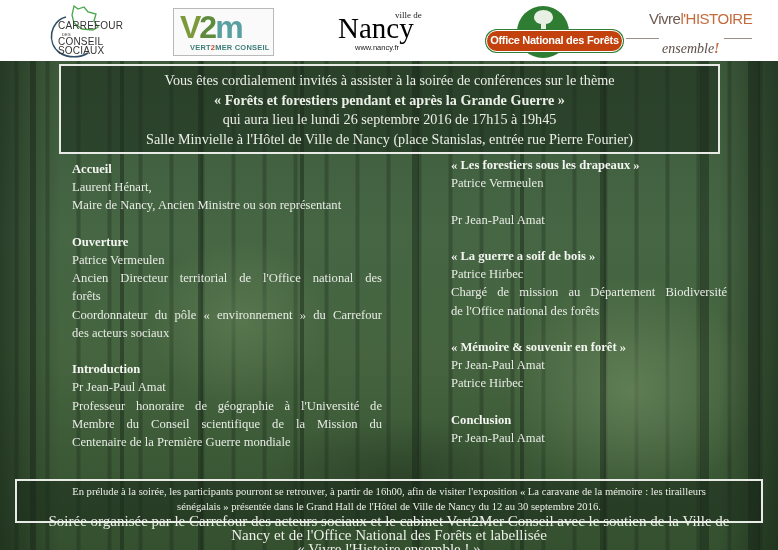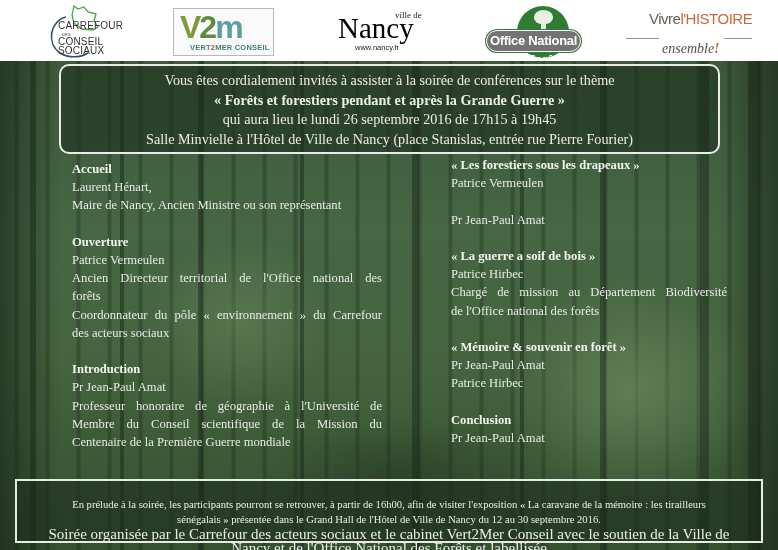--- a/index.html
+++ b/index.html
@@ -31,21 +31,21 @@
   .logo-nancy { left: 337px; top: 7px; width: 110px; height: 46px; }
   .nancy-pre { position: absolute; left: 58px; top: 3px; font-size: 9px; color: #222; font-family: "Liberation Serif", serif; }
   .nancy-name { position: absolute; left: 1px; top: 6px; font-size: 29px; color: #000000; font-family: "Liberation Serif", serif; letter-spacing: 0px; line-height: 30px; }
   .nancy-url { position: absolute; left: 18px; top: 36px; font-size: 7.5px; color: #222; font-family: "Liberation Sans", sans-serif; }
 
   
   .logo-onf { left: 486px; top: 6px; width: 117px; height: 52px; }
   .onf-circle { position: absolute; left: 31px; top: 0; width: 52px; height: 52px; border-radius: 50%; background: #2f7d32; }
   .onf-tree { position: absolute; left: 48px; top: 4px; width: 19px; height: 14px; border-radius: 50% 50% 45% 45%; background: #e8efe3; }
   .onf-trunk { position: absolute; left: 55px; top: 16px; width: 5px; height: 7px; background: #e8efe3; }
-  .onf-band { position: absolute; left: 0; top: 24px; width: 95px; height: 22px; border-radius: 11px; background: #737373; border: 1.5px solid #ffffff; box-shadow: 0 0 0 1px #2f7d32; color: #ffffff; font-family: "Liberation Sans", sans-serif; font-weight: bold; font-size: 13px; line-height: 19px; text-align: center; letter-spacing: -0.3px; }
+  .onf-band { position: absolute; left: 0; top: 24px; width: 137px; height: 22px; border-radius: 11px; background: #c2410c; border: 1.5px solid #ffffff; box-shadow: 0 0 0 1px #2f7d32; color: #ffffff; font-family: "Liberation Sans", sans-serif; font-weight: bold; font-size: 11px; line-height: 19px; text-align: center; letter-spacing: -0.3px; }
 
   
   .logo-vivre { left: 626px; top: 10px; width: 126px; height: 40px; }
   .vivre-top { position: absolute; left: 9px; top: 0; font-family: "Liberation Sans", sans-serif; font-size: 15px; color: #6a5a50; letter-spacing: -0.5px; white-space: nowrap; margin-left: 14px; }
   .vivre-top .hist { color: #c56a3c; }
   .vivre-line { position: absolute; top: 28px; height: 1px; background: #9a8f86; }
   .vivre-line.l { left: 0; width: 33px; }
   .vivre-line.r { left: 98px; width: 28px; }
   .vivre-bottom { position: absolute; left: 36px; top: 31px; font-family: "Liberation Serif", serif; font-style: italic; font-size: 14px; color: #5a4d46; }
   .vivre-bottom .bang { color: #c56a3c; font-weight: bold; }
@@ -58,24 +58,24 @@
       radial-gradient(ellipse 200px 90px at 400px 420px, rgba(30,45,28,0.5), rgba(0,0,0,0) 70%),
       repeating-linear-gradient(90deg, rgba(20,32,20,0.0) 0px, rgba(20,32,20,0.0) 14px, rgba(20,32,20,0.28) 15px, rgba(20,32,20,0.28) 18px, rgba(20,32,20,0.0) 19px, rgba(20,32,20,0.0) 31px),
       linear-gradient(180deg, #3d5a3b 0%, #466644 35%, #45643f 60%, #34502f 100%);
   }
   .photo .vignette { position: absolute; inset: 0;
     background: linear-gradient(90deg, rgba(18,30,18,0.55) 0px, rgba(18,30,18,0.0) 60px, rgba(18,30,18,0.0) 718px, rgba(18,30,18,0.55) 778px); }
   .photo .tree { position: absolute; top: 0; bottom: 0; background: rgba(22,36,22,0.45); }
 
   
   .box { position: absolute; border: 2px solid #e9ece6; background: rgba(28,44,28,0.55); color: #ecefe8; text-align: center; }
-  .box-top { left: 59px; top: 64px; width: 661px; height: 90px; padding-top: 5px; border-radius: 10px; }
+  .box-top { left: 59px; top: 64px; width: 661px; height: 90px; padding-top: 5px; }
   .box-top .line { font-size: 14.2px; line-height: 19.5px; white-space: nowrap; }
   .box-top .line.bold { font-weight: bold; }
-  .box-bottom { left: 15px; top: 479px; width: 748px; height: 64px; padding-top: 17px; }
+  .box-bottom { left: 15px; top: 479px; width: 748px; height: 44px; padding-top: 4px; }
   .box-bottom .p1 { font-size: 10.6px; line-height: 14.5px; padding: 0 12px; }
   .box-bottom .p2 { font-size: 15px; line-height: 14px; padding: 0 12px; }
 
   
   .col { position: absolute; color: #e7ebe4; font-size: 12.6px; line-height: 18.2px; }
   .col-left { left: 72px; top: 160px; width: 310px; }
   .col-right { left: 439px; top: 156px; width: 276px; margin-left: 12px; }
   .section { margin-bottom: 18.2px; }
   .section .title { font-weight: bold; color: #f3f5f0; }
   .section .line { text-align: justify; text-align-last: left; }

